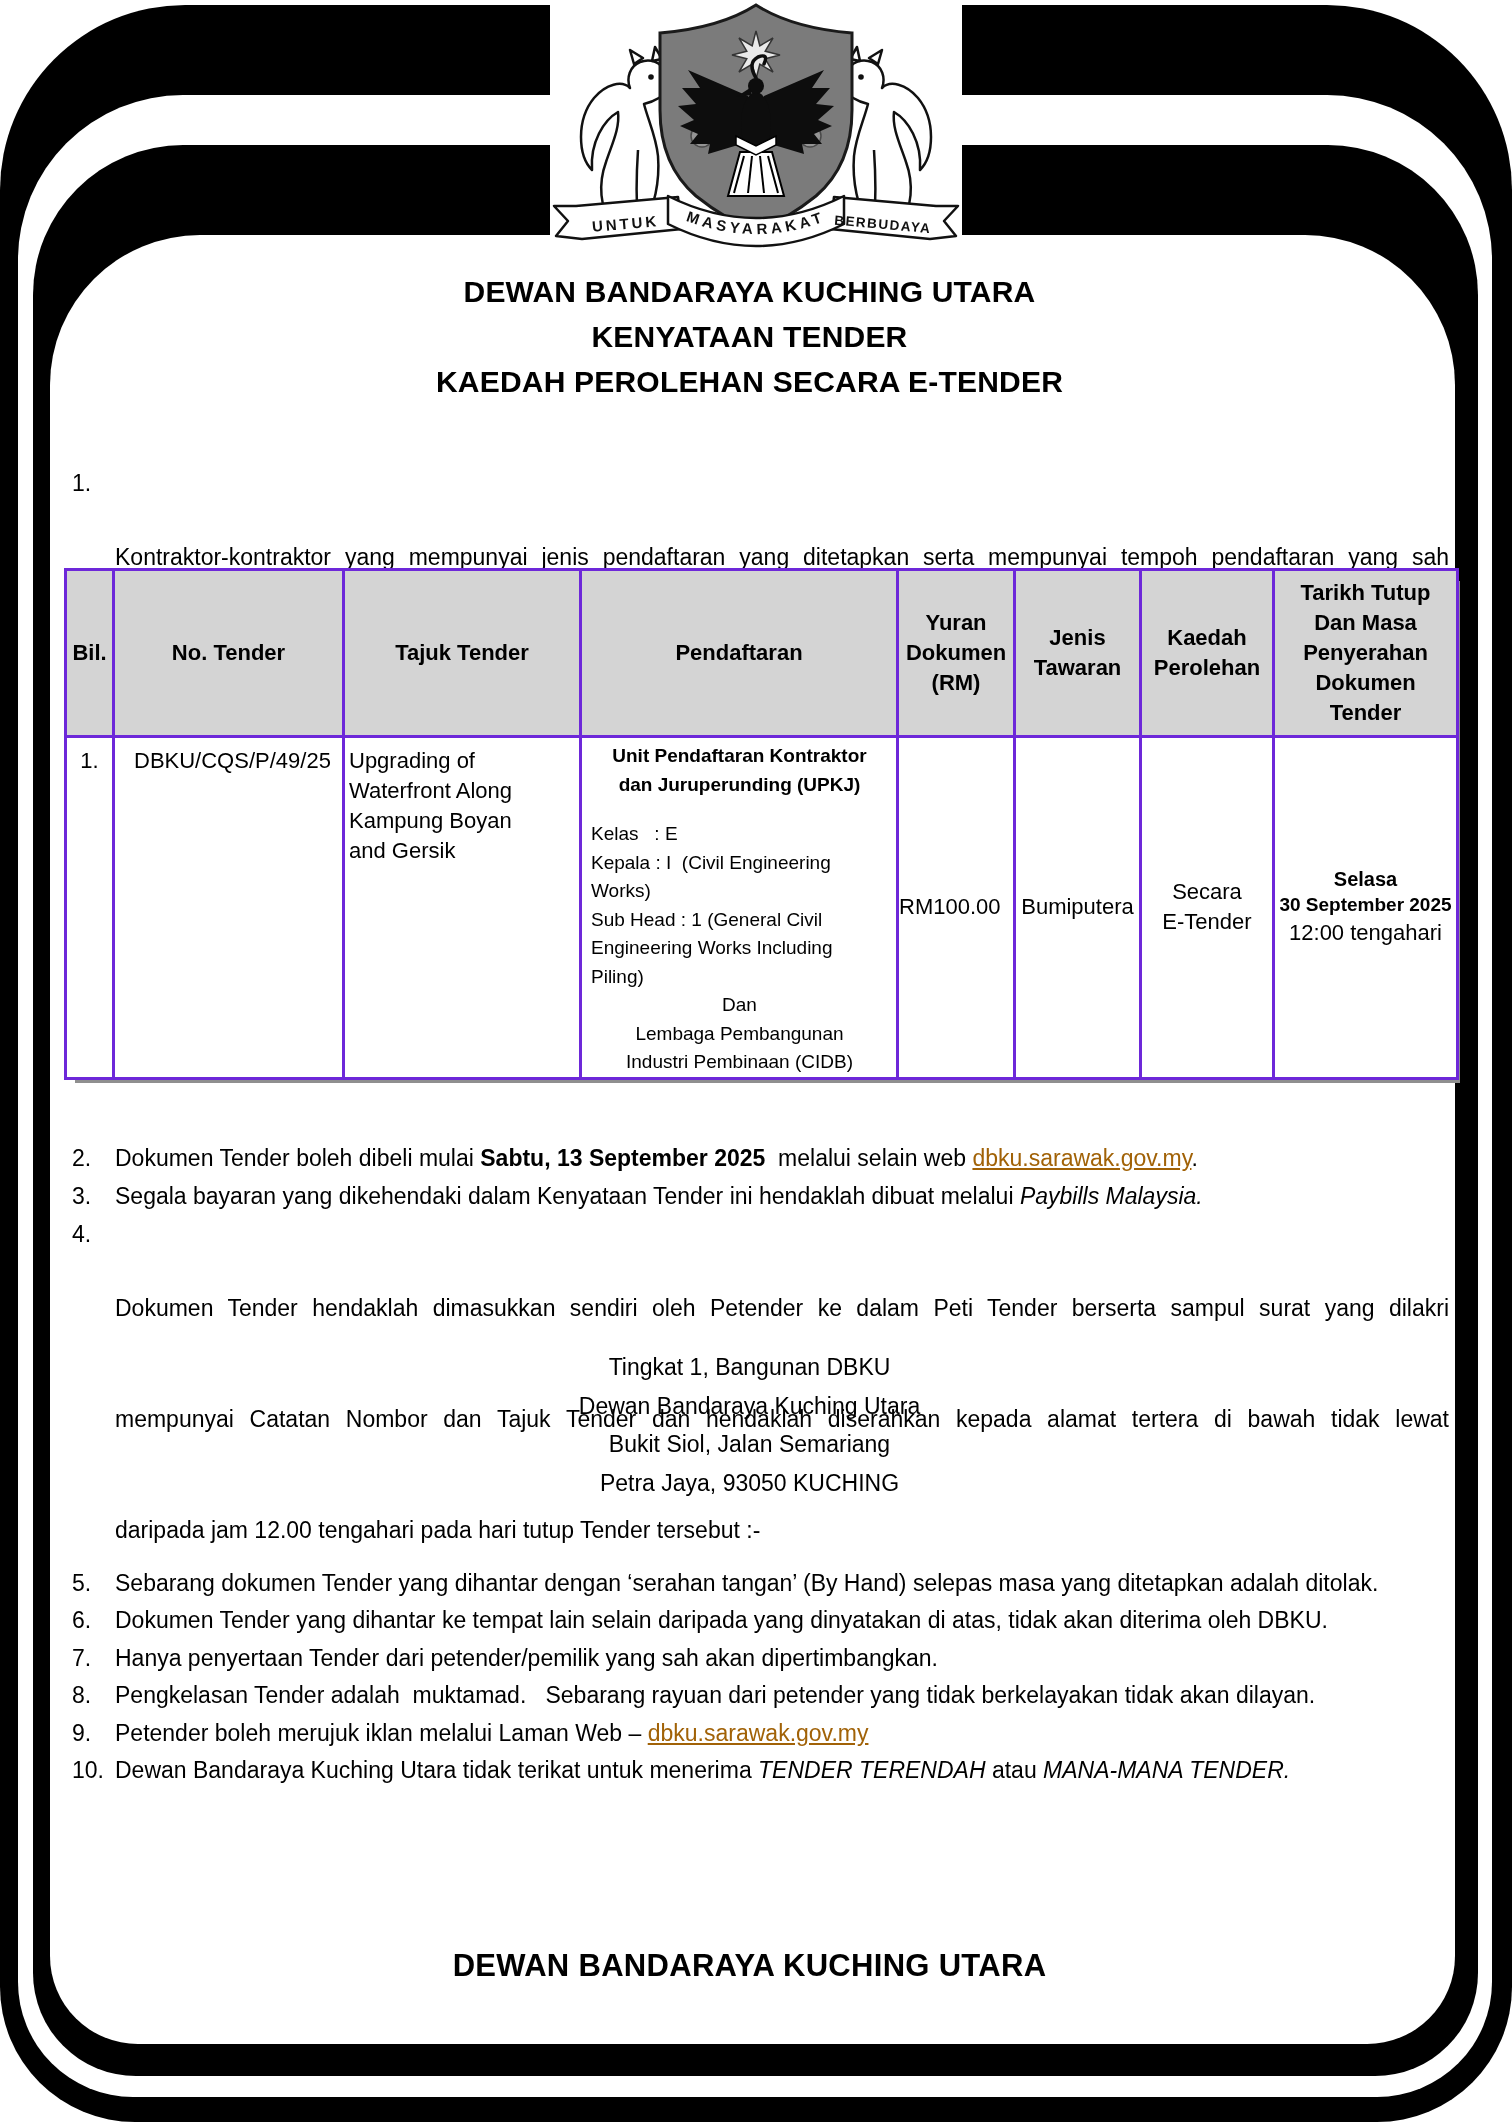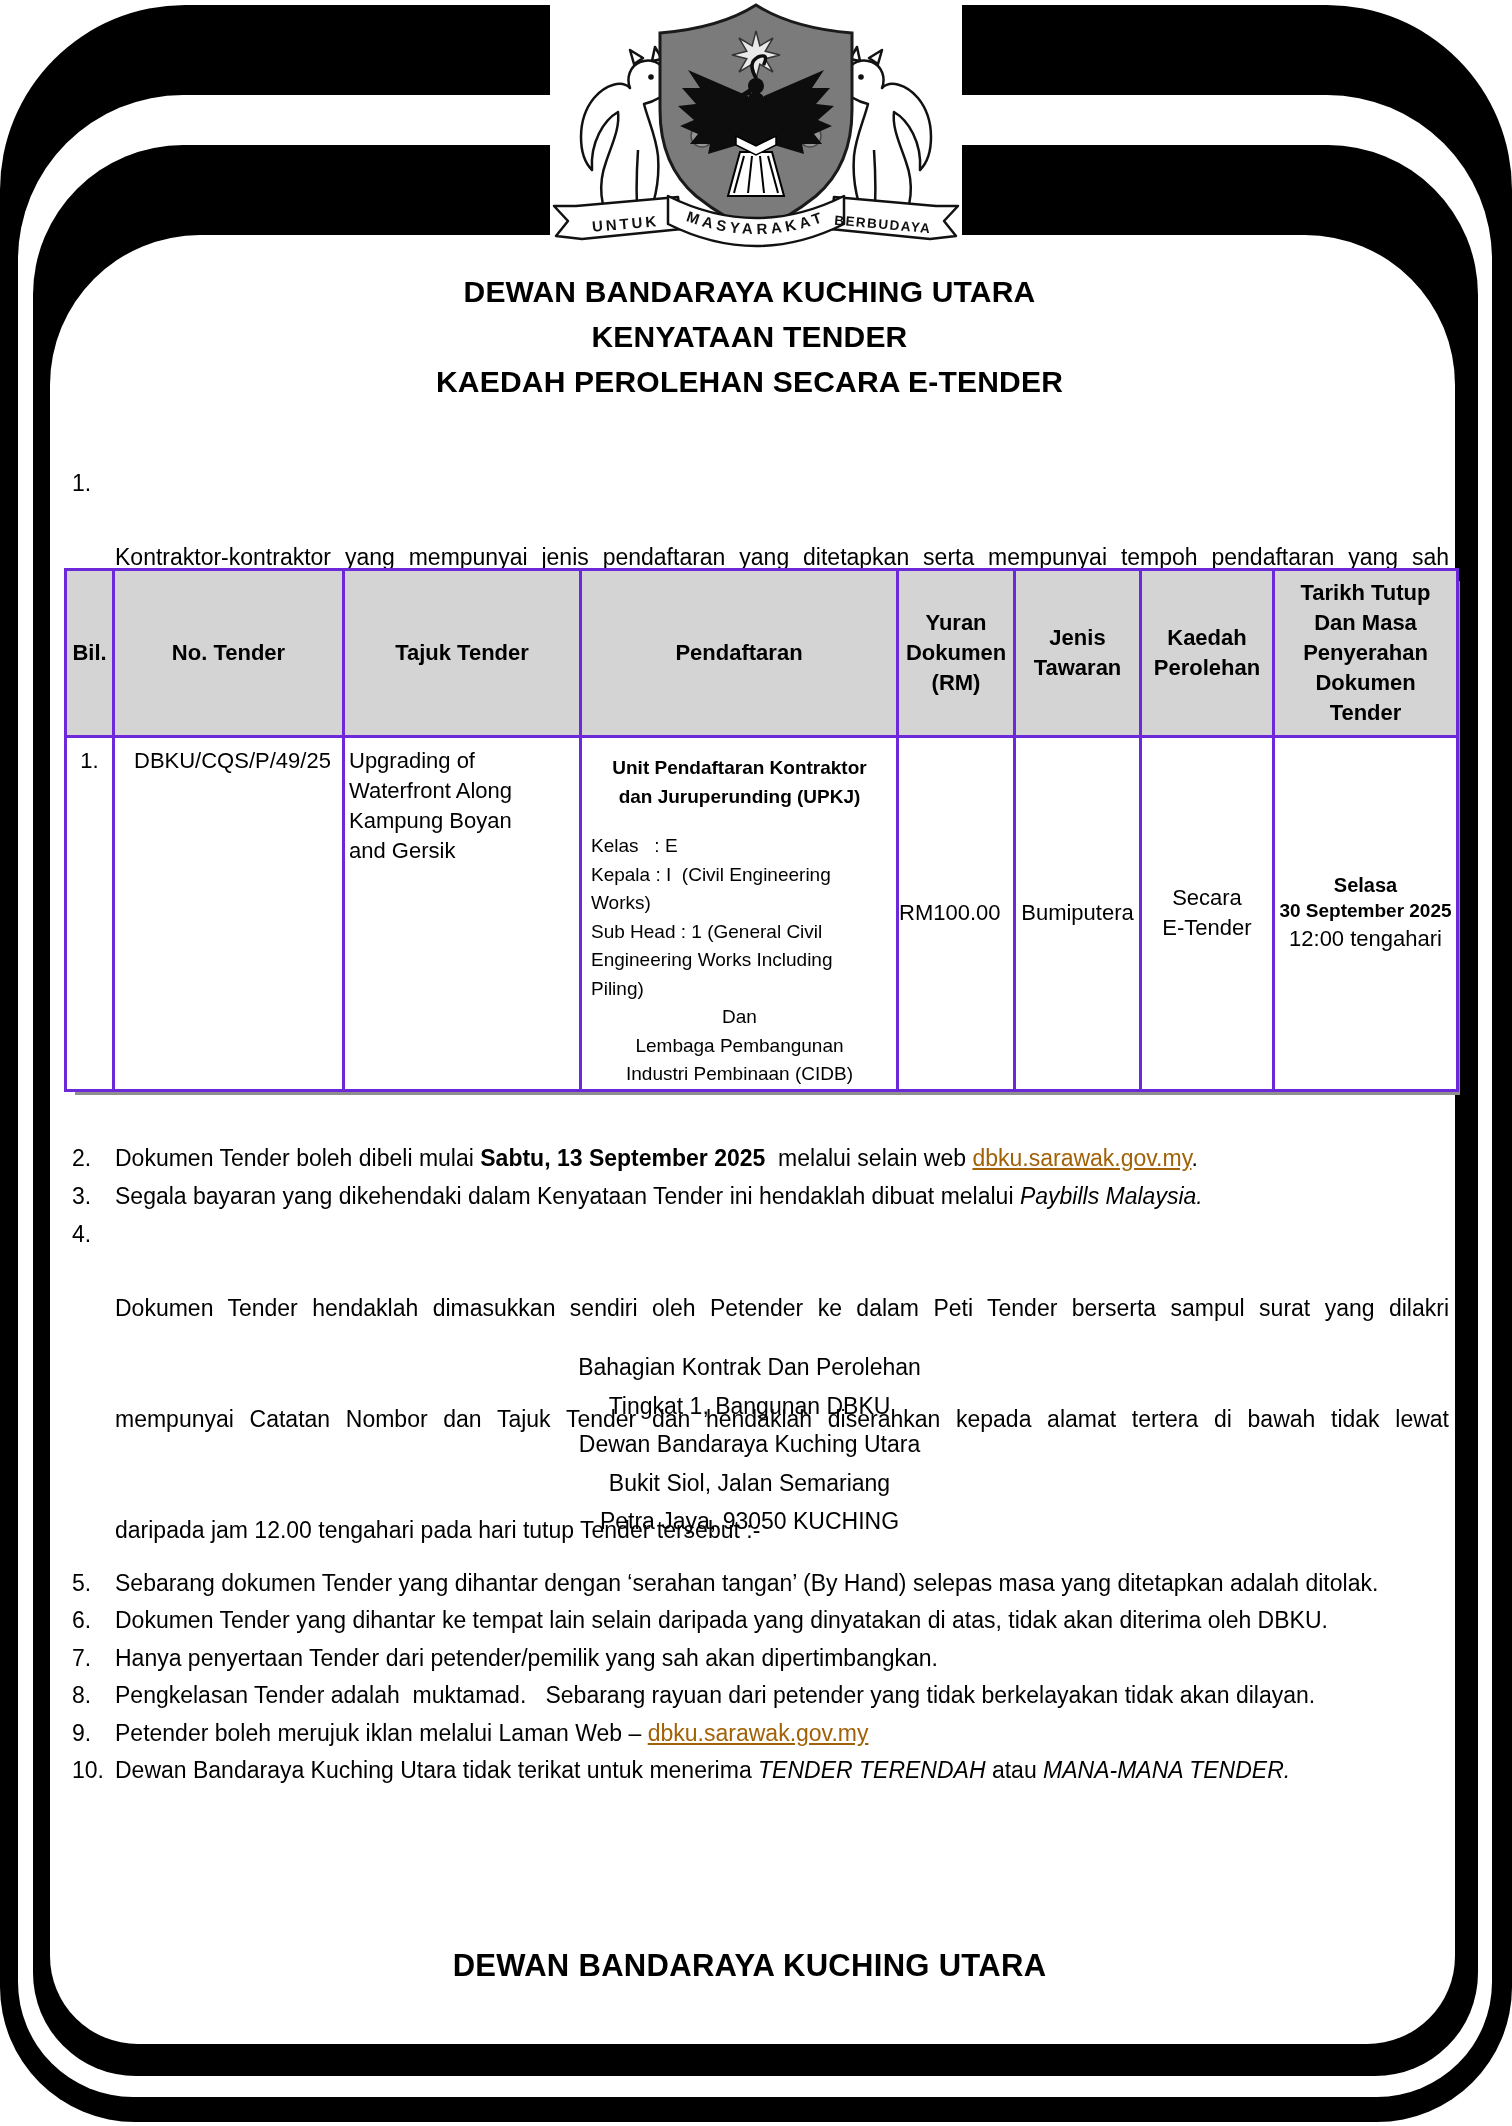--- a/index.html
+++ b/index.html
@@ -72,21 +72,21 @@
     border: 3px solid #6d28d9; padding: 0; overflow: hidden;
   }
   .tender-table th {
     background: #d4d4d4; font-weight: bold; font-size: 22px; line-height: 30px;
     text-align: center; vertical-align: middle; white-space: pre-line;
   }
   .tender-table td { font-size: 22px; line-height: 30px; background: #fff; }
   td.c-bil { text-align: center; vertical-align: top; padding-top: 8px; }
   td.c-no { vertical-align: top; padding: 8px 2px 0 19px; }
   td.c-tajuk { vertical-align: top; padding: 8px 6px 0 4px; white-space: pre-line; }
-  td.c-pend { vertical-align: top; padding: 16px 8px 0 9px; font-size: 19px; line-height: 28.5px; }
+  td.c-pend { vertical-align: top; padding: 4px 8px 0 9px; font-size: 19px; line-height: 28.5px; }
   .pend-unit { font-weight: bold; text-align: center; white-space: pre-line; }
   .pend-details { margin-top: 21px; white-space: pre-wrap; }
   .pend-dan { text-align: center; }
   .pend-cidb { text-align: center; white-space: pre-line; }
   td.c-yuran { vertical-align: middle; }
   td.c-jenis { text-align: center; vertical-align: middle; }
   td.c-kaedah { text-align: center; vertical-align: middle; white-space: pre-line; }
   td.c-tarikh { text-align: center; vertical-align: middle; }
   .t-day { font-weight: bold; font-size: 20px; line-height: 26px; }
   .t-date { font-weight: bold; font-size: 19px; line-height: 26px; }
@@ -281,21 +281,20 @@
   <div class="nitem item-4">
     <span class="num">4.</span>
     <div class="ntxt">
       <div class="jline">Dokumen Tender hendaklah dimasukkan sendiri oleh Petender ke dalam Peti Tender berserta sampul surat yang dilakri</div>
       <div class="jline">mempunyai Catatan Nombor dan Tajuk Tender dan hendaklah diserahkan kepada alamat tertera di bawah tidak lewat</div>
       <div>daripada jam 12.00 tengahari pada hari tutup Tender tersebut :-</div>
     </div>
   </div>
 
   <div class="address-block">
-    <div>Bahagian Kontrak Dan Perolehan</div>
     <div>Tingkat 1, Bangunan DBKU</div>
     <div>Dewan Bandaraya Kuching Utara</div>
     <div>Bukit Siol, Jalan Semariang</div>
     <div>Petra Jaya, 93050 KUCHING</div>
   </div>
 
   <div class="list-bottom">
     <div class="nitem">
       <span class="num">5.</span>
       <div class="ntxt">Sebarang dokumen Tender yang dihantar dengan ‘serahan tangan’ (By Hand) selepas masa yang ditetapkan adalah ditolak.</div>

